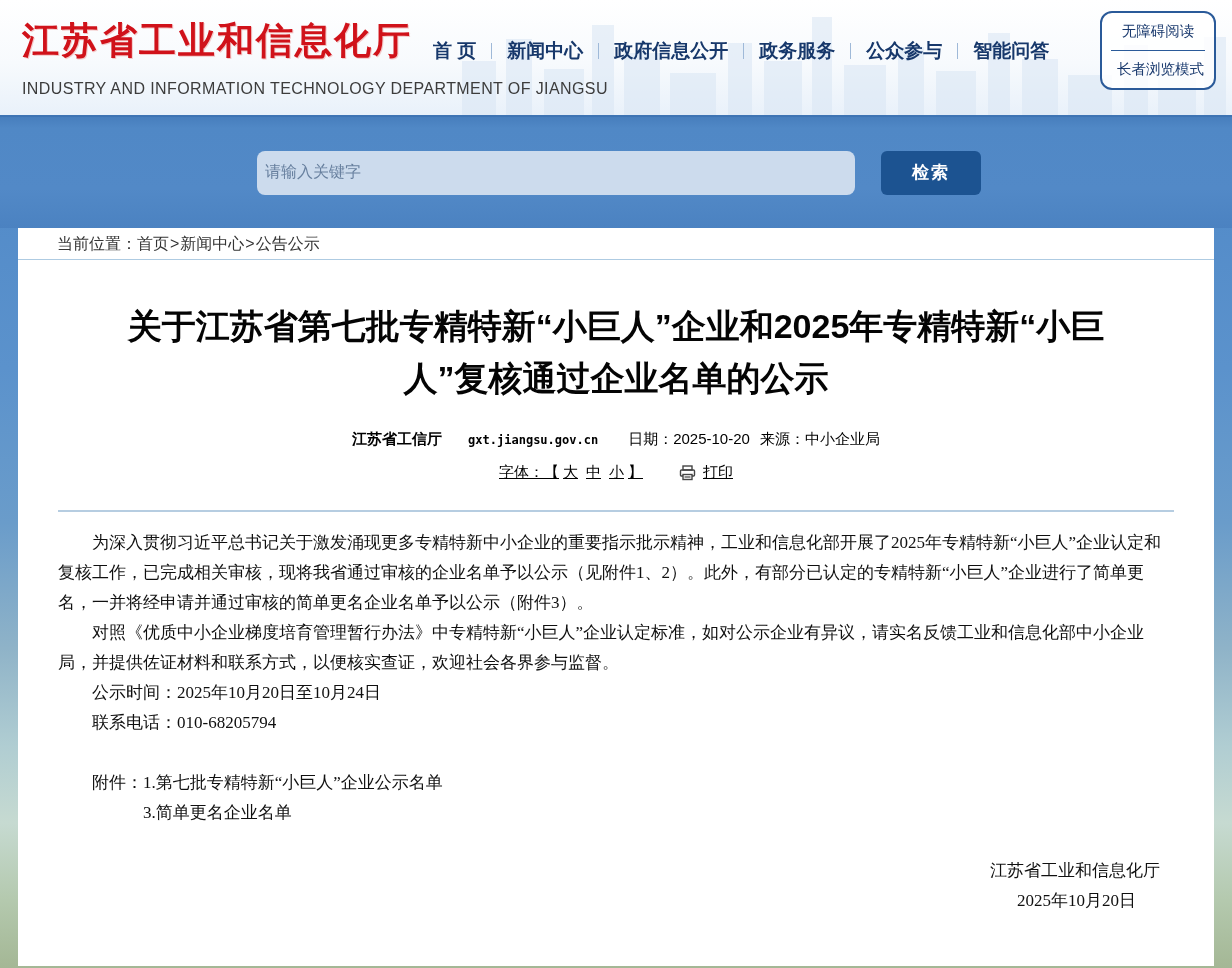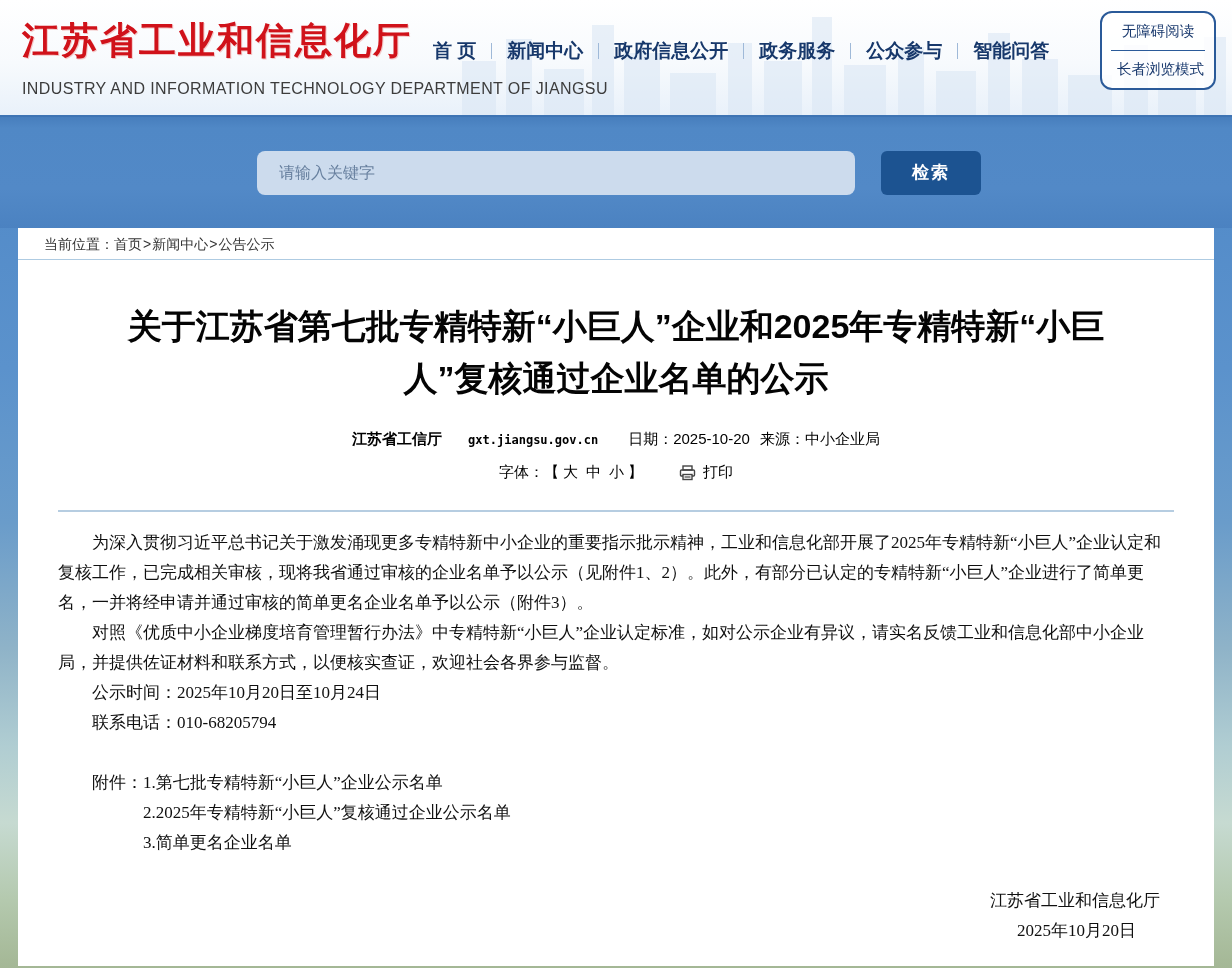--- a/index.html
+++ b/index.html
@@ -65,44 +65,44 @@
   
   .banner {
     height: 111px;
     background: linear-gradient(180deg, #477ebd 0%, #5088c6 10%, #5289c7 65%, #4b82c1 100%);
     display: flex; align-items: center;
   }
   .search-wrap { display: flex; align-items: center; margin-left: 257px; }
   .search-input {
     width: 598px; height: 44px;
     background: #ccdbed; border: none; border-radius: 8px;
-    padding: 0 22px; font-size: 16px; color: #2a3f5f;
-    outline: none; font-family: Liberation Serif, serif;
+    padding: 0 8px; font-size: 16px; color: #2a3f5f;
+    outline: none; font-family: Liberation Mono, monospace;
   }
   .search-input::placeholder { color: #68809f; }
   .search-btn {
     margin-left: 26px; width: 100px; height: 44px;
     background: #1c5391; color: #ffffff;
     font-size: 17px; font-weight: bold; letter-spacing: 2px;
     border: none; border-radius: 6px; cursor: pointer;
     font-family: "Liberation Sans", sans-serif;
   }
 
   
   .content-card {
     margin: 0 18px;
     background: #ffffff;
     min-height: 738px;
     padding-bottom: 4px;
   }
   .breadcrumb-bar {
     height: 32px; line-height: 32px;
-    padding-left: 26px;
+    padding-left: 39px;
     border-bottom: 1px solid #aecbe2;
-    font-size: 14px; color: #333333;
+    font-size: 16px; color: #333333;
   }
   .crumb-item { cursor: pointer; }
   .crumb-sep { padding: 0 1px; }
 
   .article { padding: 0 40px; color: #000; }
   .article-title {
     margin: 40px 40px 0;
     text-align: center;
     font-size: 34px; line-height: 52px; font-weight: bold;
     color: #040404;
@@ -117,21 +117,21 @@
     margin-left: 26px;
     font-family: "DejaVu Sans Mono", monospace;
     font-weight: bold; font-size: 12px; cursor: pointer;
   }
   .meta-date { margin-left: 30px; }
   .meta-origin { margin-left: 10px; }
 
   .toolbar-row {
     margin-top: 14px;
     display: flex; justify-content: center; align-items: center;
-    font-size: 15px; color: #000;
+    font-size: 15px; color: #000; text-decoration: underline;
   }
   .font-size-opt { padding: 0 4px; cursor: pointer; }
   .print-group { display: flex; align-items: center; margin-left: 36px; cursor: pointer; }
   .print-icon { margin-right: 7px; }
   .divider { margin-top: 28px; height: 2px; background: #b6cde1; }
 
   .body-text {
     margin-top: 16px;
     font-size: 17px; line-height: 30px; color: #101010;
     font-family: "Liberation Serif", serif;
@@ -246,21 +246,20 @@
     <div class="body-text">
       <p>为深入贯彻习近平总书记关于激发涌现更多专精特新中小企业的重要指示批示精神，工业和信息化部开展了2025年专精特新“小巨人”企业认定和复核工作，已完成相关审核，现将我省通过审核的企业名单予以公示（见附件1、2）。此外，有部分已认定的专精特新“小巨人”企业进行了简单更名，一并将经申请并通过审核的简单更名企业名单予以公示（附件3）。</p>
       <p>对照《优质中小企业梯度培育管理暂行办法》中专精特新“小巨人”企业认定标准，如对公示企业有异议，请实名反馈工业和信息化部中小企业局，并提供佐证材料和联系方式，以便核实查证，欢迎社会各界参与监督。</p>
       <div class="info-line">公示时间：2025年10月20日至10月24日</div>
       <div class="info-line">联系电话：010-68205794</div>
 
       <div class="attachments">
         <div class="attach-label">附件：</div>
         <div class="attach-list">
           <div class="attach-item">1.第七批专精特新“小巨人”企业公示名单</div>
-          <div class="attach-item">2.2025年专精特新“小巨人”复核通过企业公示名单</div>
           <div class="attach-item">3.简单更名企业名单</div>
         </div>
       </div>
 
       <div class="signature-block">
         <div class="signature-name">江苏省工业和信息化厅</div>
         <div class="signature-date">2025年10月20日</div>
       </div>
     </div>
 

